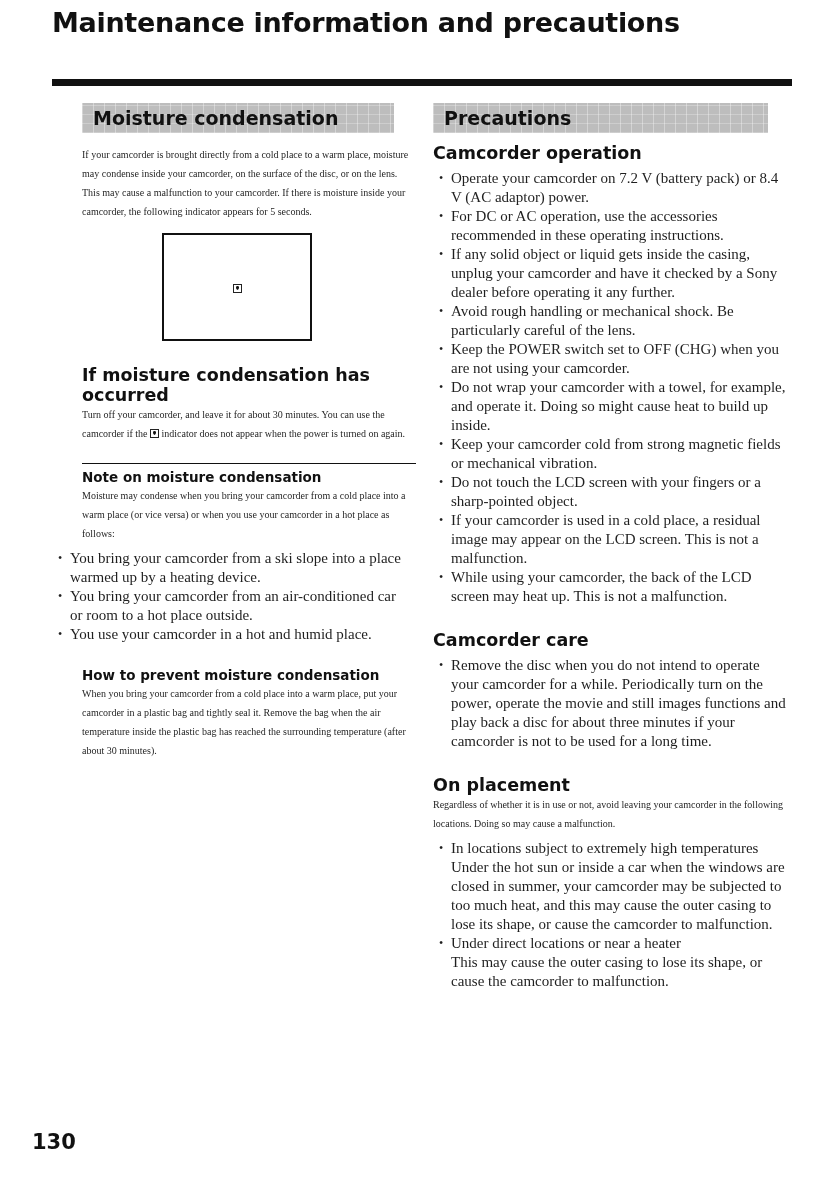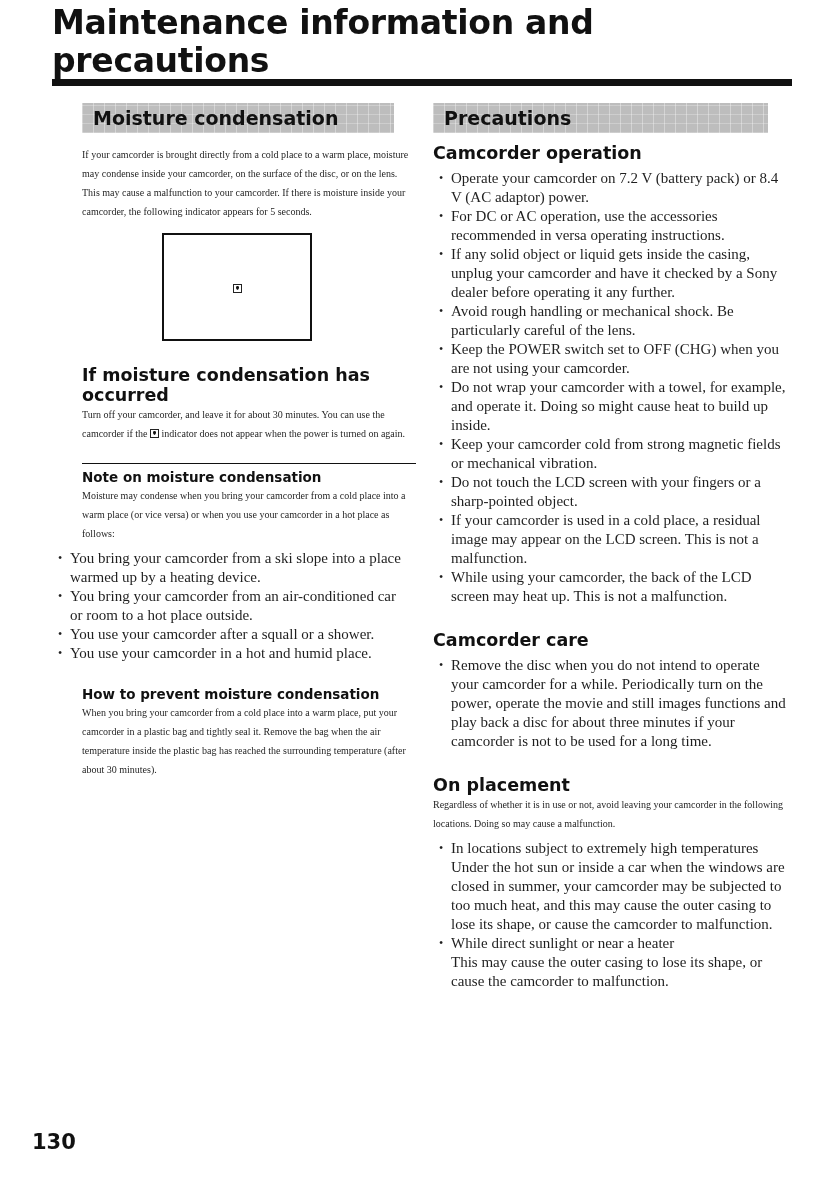--- a/index.html
+++ b/index.html
@@ -1,20 +1,20 @@
 <!DOCTYPE html>
 <html><head>
 <meta charset="utf-8">
 <style>
   html, body { margin: 0; padding: 0; background: #ffffff; }
   body { width: 828px; height: 1182px; position: relative; overflow: hidden; color: #1a1a1a; }
   .page-title {
     position: absolute; left: 52px; top: 4px; width: 720px;
     font-family: "DejaVu Sans", sans-serif; font-weight: bold;
-    font-size: 33px; line-height: 38px; color: #111; margin: 0; letter-spacing: -0.3px;
+    font-size: 27px; line-height: 38px; color: #111; margin: 0; letter-spacing: -0.3px;
   }
   .title-rule { position: absolute; left: 52px; top: 79px; width: 740px; height: 7px; background: #111; }
   .col { position: absolute; top: 103px; }
   .col-left { left: 52px; width: 364px; }
   .col-right { left: 433px; width: 362px; }
   .band {
     height: 30px; background-color: #bdbdbd;
     background-image:
       repeating-linear-gradient(90deg, rgba(255,255,255,0.35) 0 1px, transparent 1px 11px),
       repeating-linear-gradient(0deg, rgba(255,255,255,0.25) 0 1px, transparent 1px 9px);
@@ -76,36 +76,35 @@
     <span class="drop-icon"></span><span> indicator does not appear when the power is turned on again.</span>
   </p>
 
   <div class="note-rule"></div>
   <div style="height:4px"></div>
   <h4 class="small-h" style="margin-left:30px">Note on moisture condensation</h4>
   <p class="body-text">Moisture may condense when you bring your camcorder from a cold place into a warm place (or vice versa) or when you use your camcorder in a hot place as follows:</p>
   <ul class="bullets">
     <li>You bring your camcorder from a ski slope into a place warmed up by a heating device.</li>
     <li>You bring your camcorder from an air-conditioned car or room to a hot place outside.</li>
-    <li>You use your camcorder after a squall or a shower.</li>
     <li>You use your camcorder in a hot and humid place.</li>
   </ul>
 
   <div class="sp-sm"></div>
   <h4 class="small-h" style="margin-left:30px">How to prevent moisture condensation</h4>
   <p class="body-text">When you bring your camcorder from a cold place into a warm place, put your camcorder in a plastic bag and tightly seal it. Remove the bag when the air temperature inside the plastic bag has reached the surrounding temperature (after about 30 minutes).</p>
 </div>
 
 <div class="col col-right">
   <div class="band">Precautions</div>
   <div style="height:10px"></div>
   <h3 class="sub-h">Camcorder operation</h3>
   <ul class="bullets">
     <li>Operate your camcorder on 7.2 V (battery pack) or 8.4 V (AC adaptor) power.</li>
-    <li>For DC or AC operation, use the accessories recommended in versa operating instructions.</li>
+    <li>For DC or AC operation, use the accessories recommended in these operating instructions.</li>
     <li>If any solid object or liquid gets inside the casing, unplug your camcorder and have it checked by a Sony dealer before operating it any further.</li>
     <li>Avoid rough handling or mechanical shock. Be particularly careful of the lens.</li>
     <li>Keep the POWER switch set to OFF (CHG) when you are not using your camcorder.</li>
     <li>Do not wrap your camcorder with a towel, for example, and operate it. Doing so might cause heat to build up inside.</li>
     <li>Keep your camcorder cold from strong magnetic fields or mechanical vibration.</li>
     <li>Do not touch the LCD screen with your fingers or a sharp-pointed object.</li>
     <li>If your camcorder is used in a cold place, a residual image may appear on the LCD screen. This is not a malfunction.</li>
     <li>While using your camcorder, the back of the LCD screen may heat up. This is not a malfunction.</li>
   </ul>
 
@@ -117,19 +116,19 @@
 
   <div class="sp-md"></div>
   <h3 class="sub-h">On placement</h3>
   <p class="body-text">Regardless of whether it is in use or not, avoid leaving your camcorder in the following locations. Doing so may cause a malfunction.</p>
   <ul class="bullets">
     <li>
       <span>In locations subject to extremely high temperatures</span><br>
       <span>Under the hot sun or inside a car when the windows are closed in summer, your camcorder may be subjected to too much heat, and this may cause the outer casing to lose its shape, or cause the camcorder to malfunction.</span>
     </li>
     <li>
-      <span>While direct sunlight or near a heater</span><br>
+      <span>Under direct locations or near a heater</span><br>
       <span>This may cause the outer casing to lose its shape, or cause the camcorder to malfunction.</span>
     </li>
   </ul>
 </div>
 
 <div class="page-number">130</div>
 
 </body></html>

